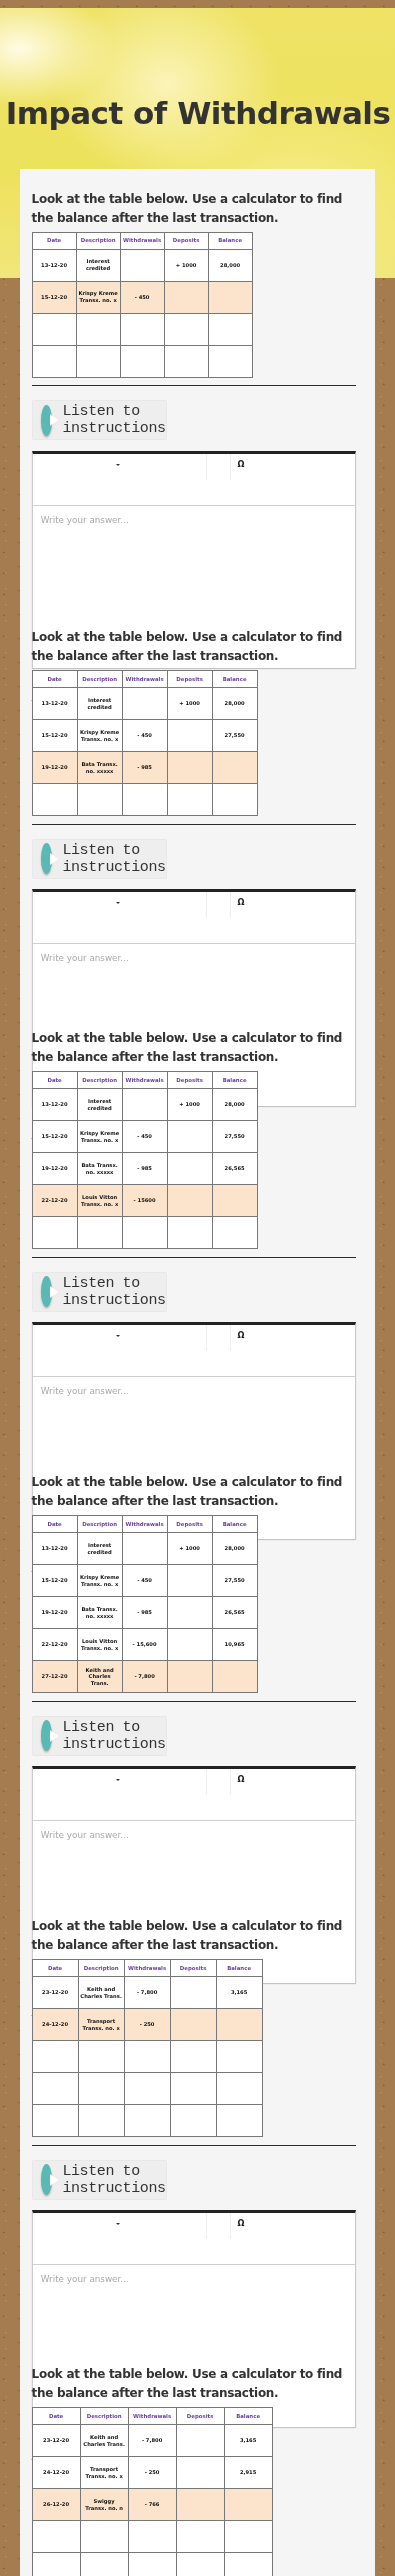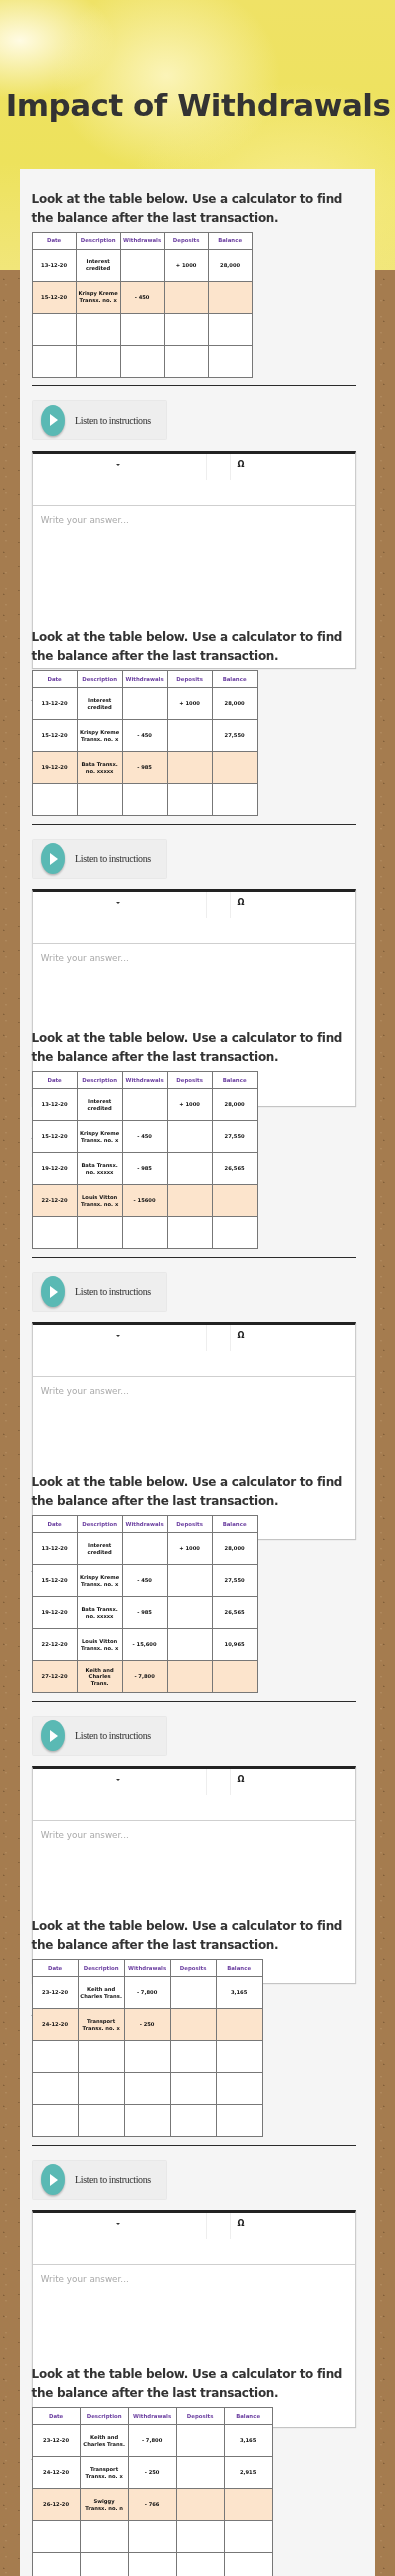--- a/index.html
+++ b/index.html
@@ -10,21 +10,21 @@
     background-image:
       radial-gradient(circle at 20% 30%, rgba(60,40,20,0.35) 0.5px, transparent 1px),
       radial-gradient(circle at 70% 60%, rgba(60,40,20,0.30) 0.5px, transparent 1px),
       radial-gradient(circle at 40% 80%, rgba(255,230,190,0.15) 0.5px, transparent 1px);
     background-size: 19px 21px, 27px 24px, 15px 16px;
     height: 3870px;
     position: relative;
     overflow: hidden;
   }
   .hero {
-    position: absolute; left: 0; top: 0; width: 396px; height: 270px;
+    position: absolute; left: 0; top: 8px; width: 396px; height: 270px;
     background:
       radial-gradient(ellipse at 42% 28%, #fbf4b8 0%, rgba(251,244,184,0) 35%),
       radial-gradient(ellipse at 5% 15%, #fffbe3 0%, rgba(255,251,227,0) 18%),
       radial-gradient(ellipse at 75% 70%, #f7ec8a 0%, rgba(247,236,138,0) 40%),
       linear-gradient(180deg, #efe266 0%, #ede25c 60%, #f1e67a 100%);
   }
   .hero-title {
     position: absolute; left: 0; width: 396px; top: 87px;
     text-align: center;
     font-family: "DejaVu Sans", sans-serif; font-weight: bold;
@@ -65,22 +65,22 @@
   .play {
     width: 24px; height: 31px; border-radius: 50%;
     background: #5ab9b4; margin-left: 8.2px; position: relative;
     box-shadow: 0 1.5px 2.1px rgba(0,0,0,0.25);
   }
   .play::after {
     content: ""; position: absolute; left: 8.8px; top: 9.3px;
     border-left: 8.8px solid #ffffff; border-top: 6.2px solid transparent; border-bottom: 6.2px solid transparent;
   }
   .listen-label {
-    margin-left: 10.3px; font-family: Liberation Serif, serif;
-    font-size: 10px; color: #333333; letter-spacing: -0.4px;
+    margin-left: 10.3px; font-family: Liberation Mono, monospace;
+    font-size: 15px; color: #333333; letter-spacing: -0.4px;
   }
   .editor {
     margin-top: 10.3px; width: 324px; height: 217px; background: #ffffff;
     border-top: 3.6px solid #222222; border-left: 0.5px solid #cccccc; border-right: 0.5px solid #cccccc;
     box-shadow: 0 1px 1px rgba(0,0,0,0.2);
     position: relative;
   }
   .toolbar { height: 52px; border-bottom: 1px solid #cfcfcf; position: relative; }
   .tb-dropdown { position: absolute; left: 0; top: 0; width: 174px; height: 26px; border-right: 0.5px solid #eeeeee; }
   .tb-caret { position: absolute; left: 83px; top: 10.3px; width: 0; height: 0;

